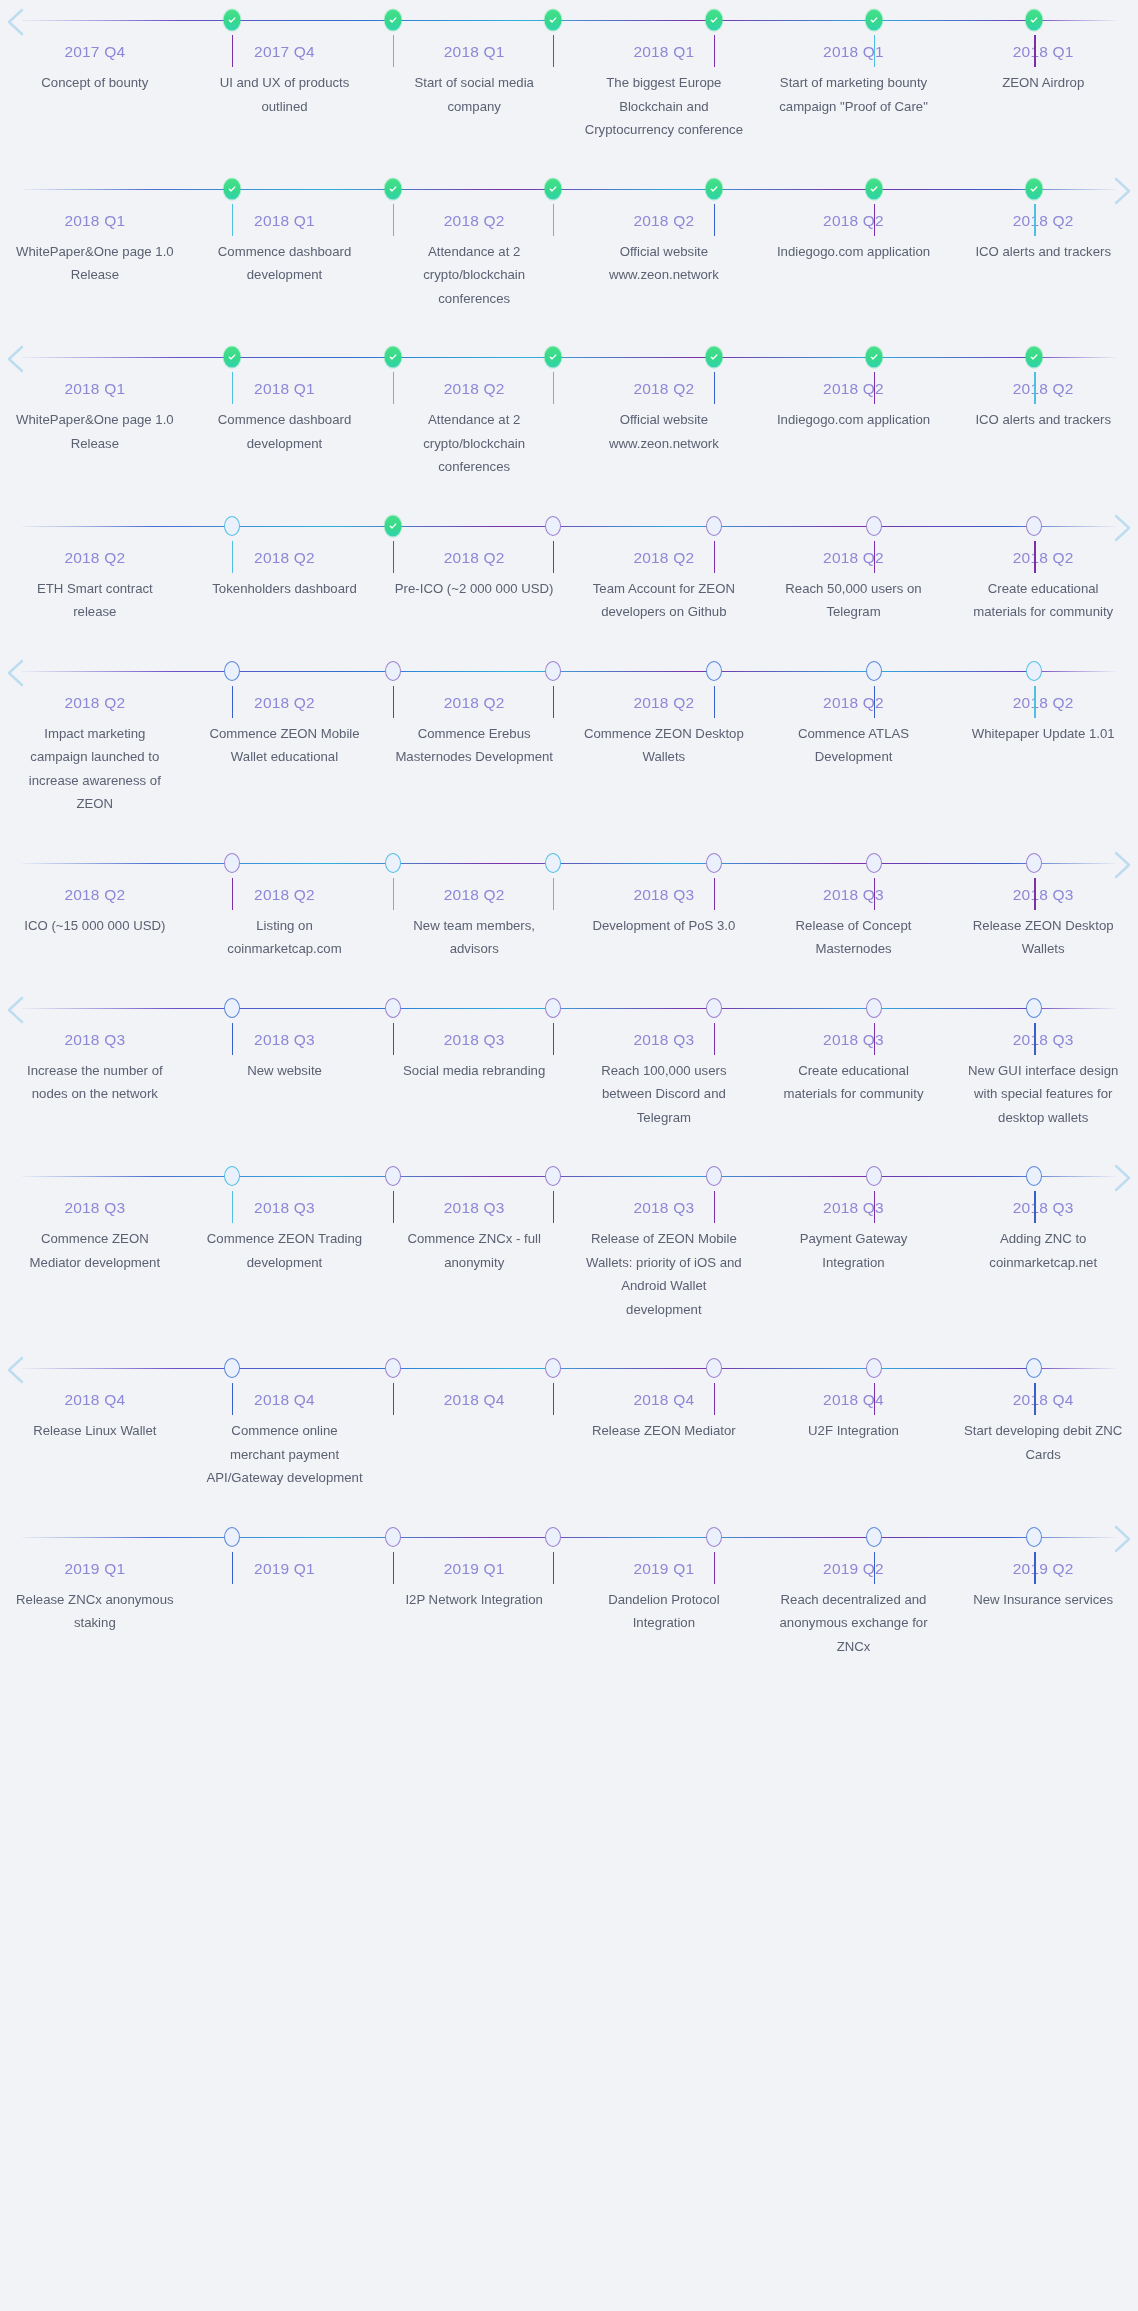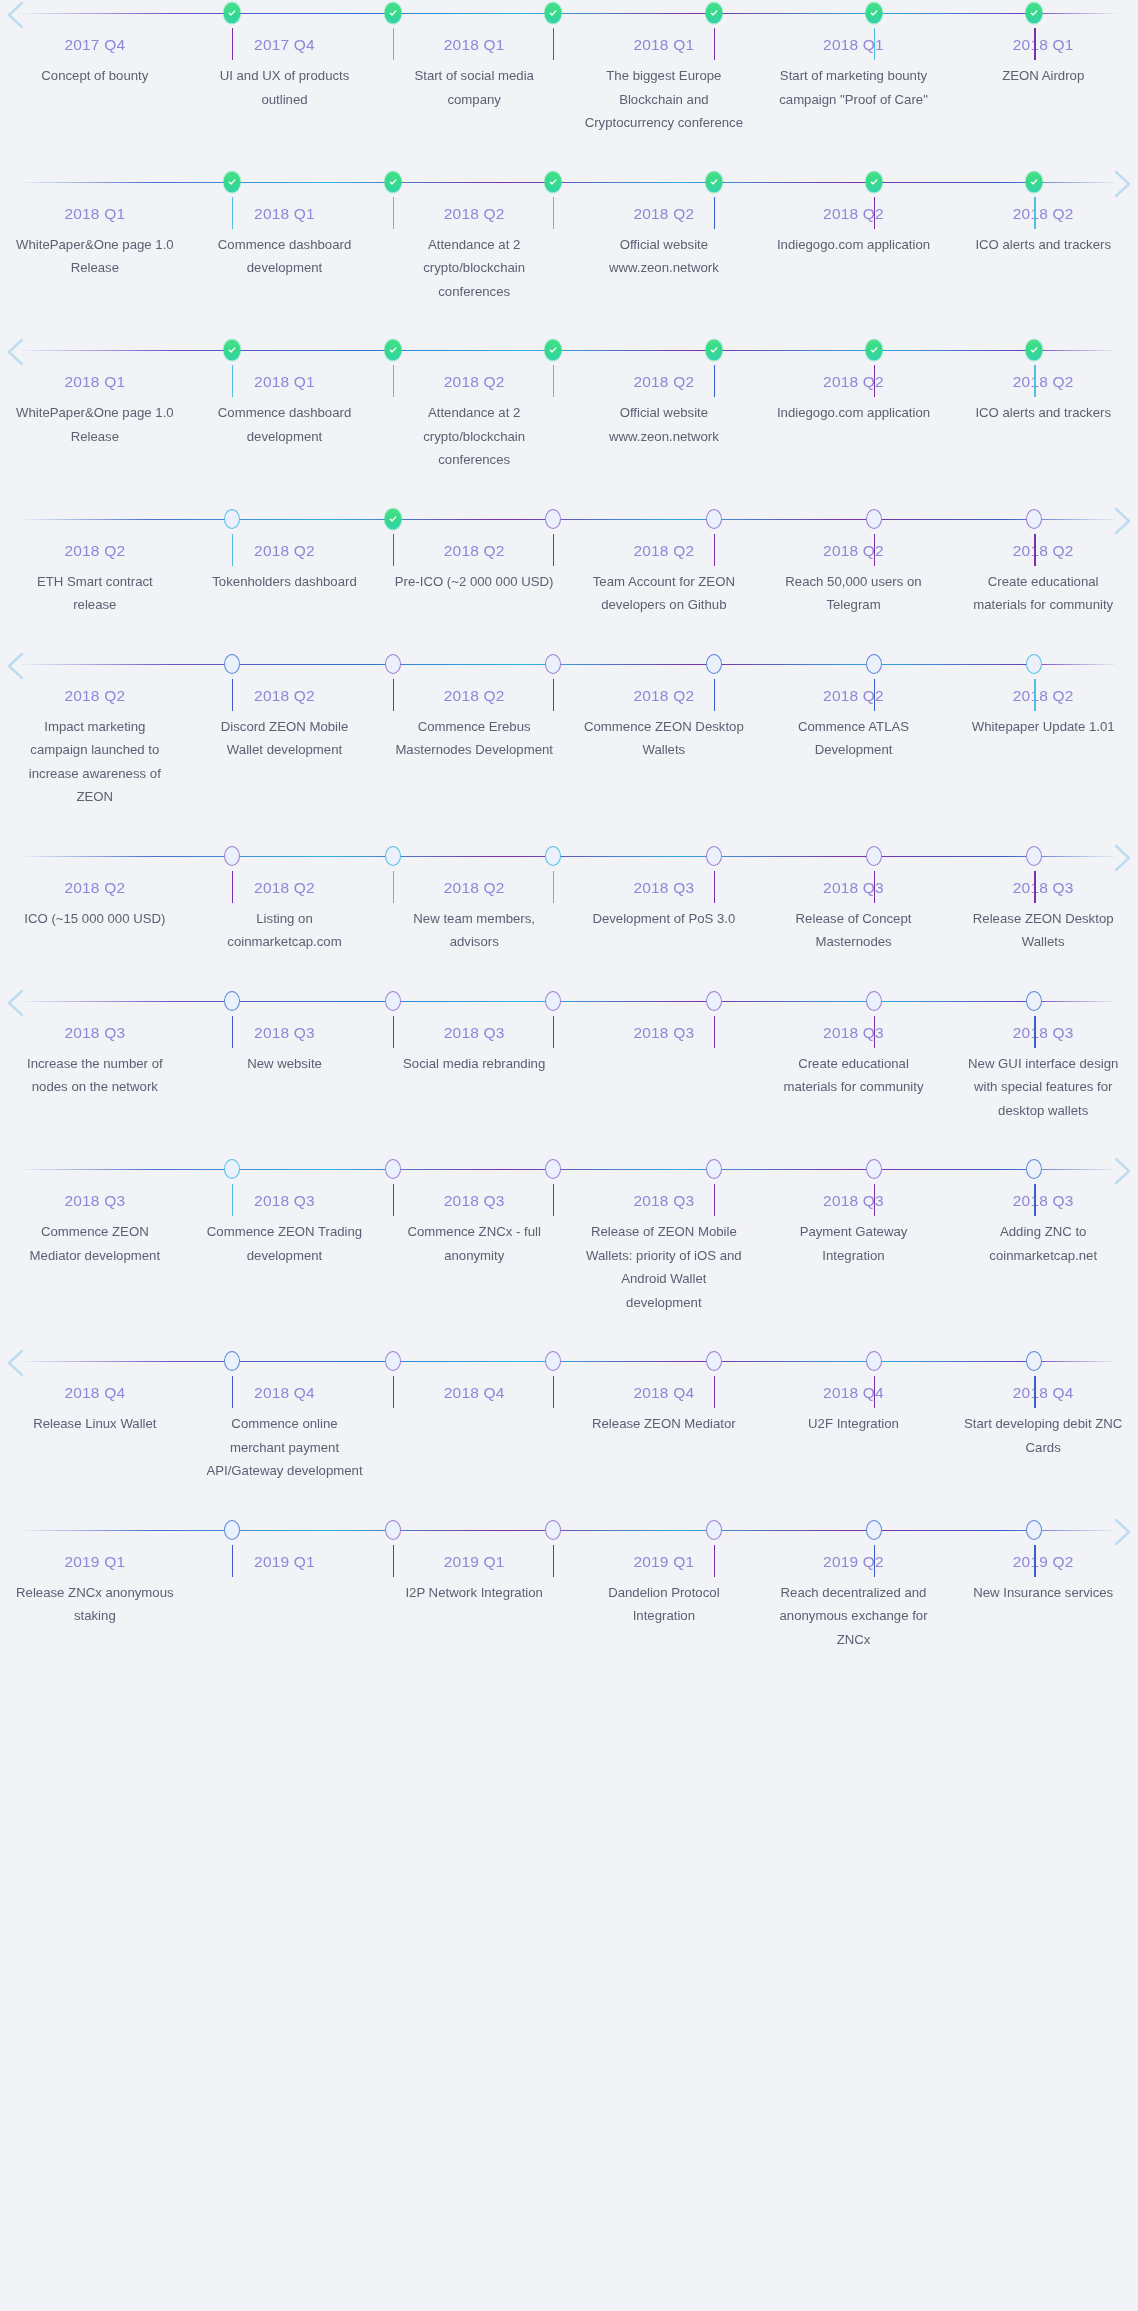--- a/index.html
+++ b/index.html
@@ -6,20 +6,21 @@
   html, body {
     width: 1138px;
     background: #f2f3f6;
     font-family: "Liberation Sans", sans-serif;
   }
   #roadmap {
     width: 1138px;
     position: relative;
     background: #f2f3f6;
     padding-bottom: 4px;
+    margin-top: 7px;
   }
   .row {
     position: relative;
     width: 1138px;
   }
   .rail-wrap {
     position: relative;
     height: 28px;
     width: 1138px;
   }
@@ -511,21 +512,21 @@
         </div>
       </div>
       <div style="position: relative;">
         <div class="cells">
           <div class="cell">
             <div class="qtr">2018 Q2</div>
             <div class="desc">Impact marketing campaign launched to increase awareness of ZEON</div>
           </div>
           <div class="cell">
             <div class="qtr">2018 Q2</div>
-            <div class="desc">Discord ZEON Mobile Wallet development</div>
+            <div class="desc">Commence ZEON Mobile Wallet educational</div>
           </div>
           <div class="cell">
             <div class="qtr">2018 Q2</div>
             <div class="desc">Commence Erebus Masternodes Development</div>
           </div>
           <div class="cell">
             <div class="qtr">2018 Q2</div>
             <div class="desc">Commence ZEON Desktop Wallets</div>
           </div>
           <div class="cell">
@@ -653,20 +654,21 @@
           <div class="cell">
             <div class="qtr">2018 Q3</div>
             <div class="desc">New website</div>
           </div>
           <div class="cell">
             <div class="qtr">2018 Q3</div>
             <div class="desc">Social media rebranding</div>
           </div>
           <div class="cell">
             <div class="qtr">2018 Q3</div>
+            <div class="desc">Reach 100,000 users between Discord and Telegram</div>
           </div>
           <div class="cell">
             <div class="qtr">2018 Q3</div>
             <div class="desc">Create educational materials for community</div>
           </div>
           <div class="cell">
             <div class="qtr">2018 Q3</div>
             <div class="desc">New GUI interface design with special features for desktop wallets</div>
           </div>
         </div>

